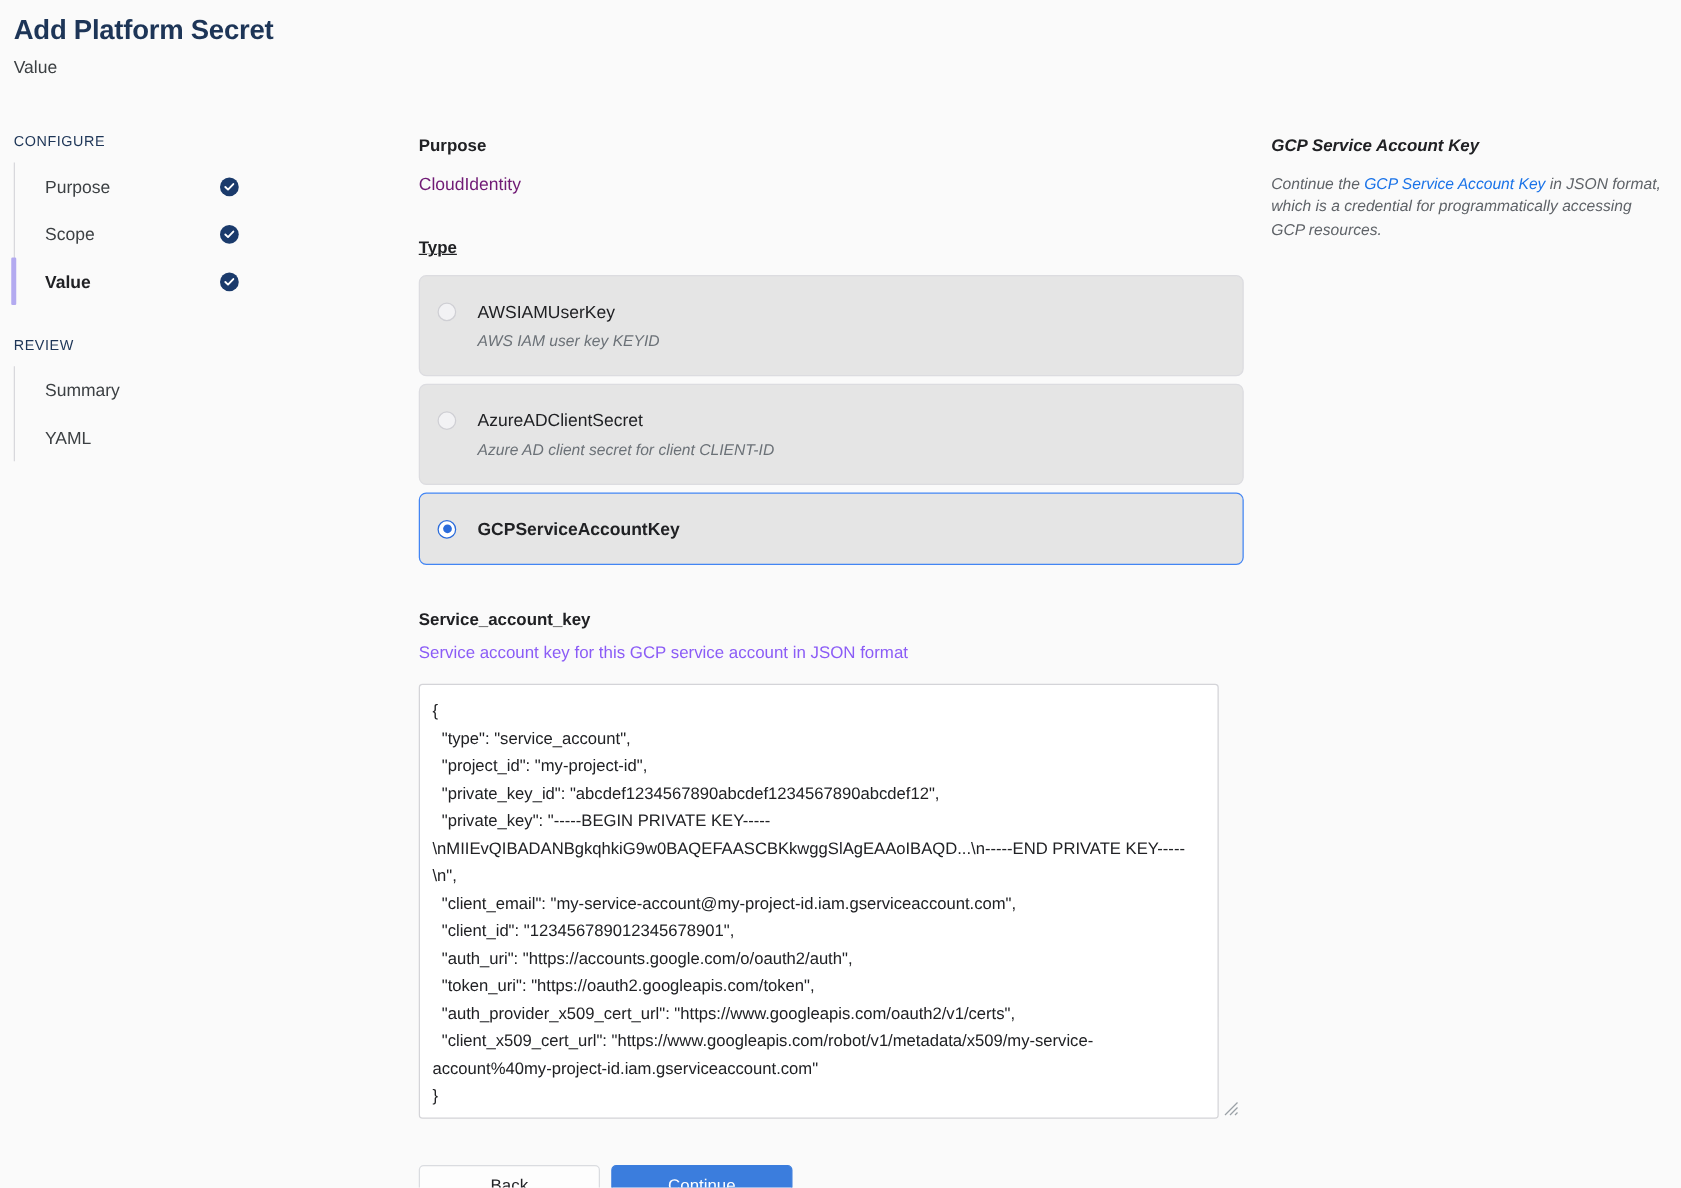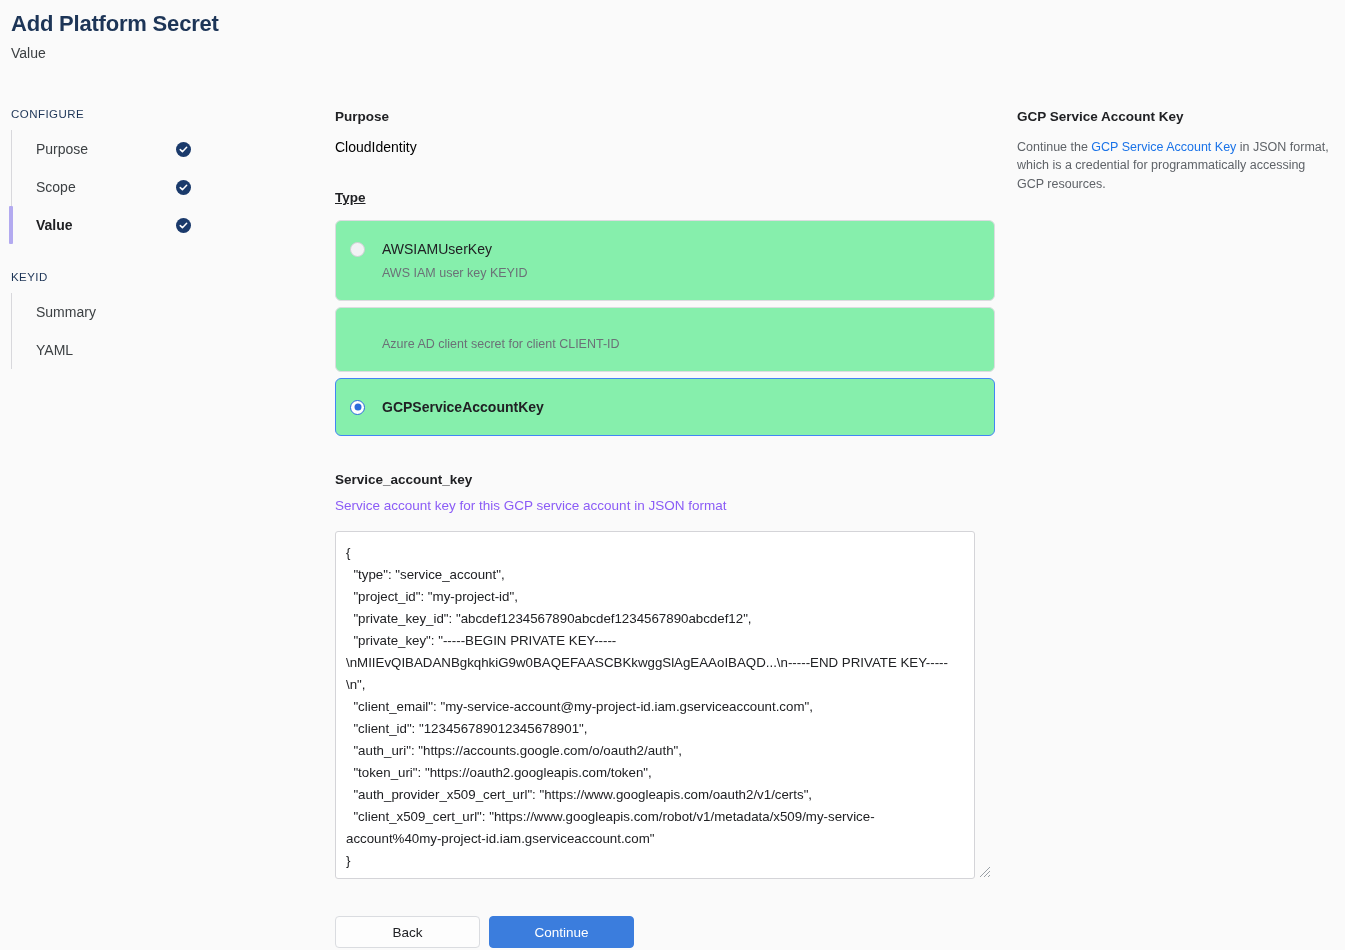--- a/index.html
+++ b/index.html
@@ -52,20 +52,21 @@
     padding-left: 11px;
   }
   .main {
     width: 660px;
     flex: 0 0 660px;
   }
   .help {
     flex: 1 1 auto;
     padding-left: 22px;
     padding-right: 10px;
+    font-style: italic;
   }
 
   
   .nav-section-title {
     font-size: 11.5px;
     font-weight: normal;
     color: #1d3557;
     letter-spacing: 0.45px;
     margin: 0 0 10px 0;
   }
@@ -115,29 +116,29 @@
   
   .field-label {
     font-size: 13.5px;
     font-weight: bold;
     color: #202124;
     margin: 0;
     line-height: 1.4;
   }
   .field-value {
     font-size: 14px;
-    color: #000000;
+    color: #701a75;
     margin-top: 11px;
     line-height: 1.4;
   }
   .type-label { margin-top: 32px; text-decoration: underline; }
 
   .radio-card-list { margin-top: 12px; }
   .radio-card {
-    background: #86efac;
+    background: #e5e5e5;
     border: 1px solid #dcdce0;
     border-radius: 6px;
     padding: 20px 0 20px 0;
     margin-bottom: 6px;
     cursor: pointer;
   }
   .radio-card.selected {
     border: 1.5px solid #4285f4;
     font-weight: bold;
   }
@@ -173,20 +174,21 @@
   .radio-title {
     margin-left: 17px;
     font-size: 14px;
     color: #202124;
   }
   .radio-desc {
     margin-left: 46px;
     margin-top: 9px;
     font-size: 12.5px;
     color: #6b7177;
+    font-style: italic;
   }
 
   .section-gap { margin-top: 35px; }
   .sub-desc {
     font-size: 13.5px;
     color: #8b5cf6;
     margin-top: 7px;
     line-height: 1.4;
   }
 
@@ -304,21 +306,21 @@
       <div class="nav-item active">
         <span class="nav-item-label">Value</span>
         <span class="check-badge">
           <svg width="9" height="9" viewBox="0 0 10 10">
               <path d="M1.4 5.1 L3.8 7.4 L8.5 2.5" stroke="#ffffff" stroke-width="1.7" fill="none" stroke-linecap="round" stroke-linejoin="round"></path>
             </svg>
         </span>
       </div>
     </div>
 
-    <div class="nav-section-title review">KEYID</div>
+    <div class="nav-section-title review">REVIEW</div>
     <div class="nav-group">
       <div class="nav-item">
         <span class="nav-item-label">Summary</span>
       </div>
       <div class="nav-item">
         <span class="nav-item-label">YAML</span>
       </div>
     </div>
   </nav>
 
@@ -333,20 +335,24 @@
 
       <div class="radio-card">
         <div class="radio-row">
           <span class="radio-outer"></span>
           <span class="radio-title">AWSIAMUserKey</span>
         </div>
         <div class="radio-desc">AWS IAM user key KEYID</div>
       </div>
 
       <div class="radio-card">
+        <div class="radio-row">
+          <span class="radio-outer"></span>
+          <span class="radio-title">AzureADClientSecret</span>
+        </div>
         <div class="radio-desc">Azure AD client secret for client CLIENT-ID</div>
       </div>
 
       <div class="radio-card selected">
         <div class="radio-row">
           <span class="radio-outer checked"></span>
           <span class="radio-title">GCPServiceAccountKey</span>
         </div>
       </div>
     </div>

